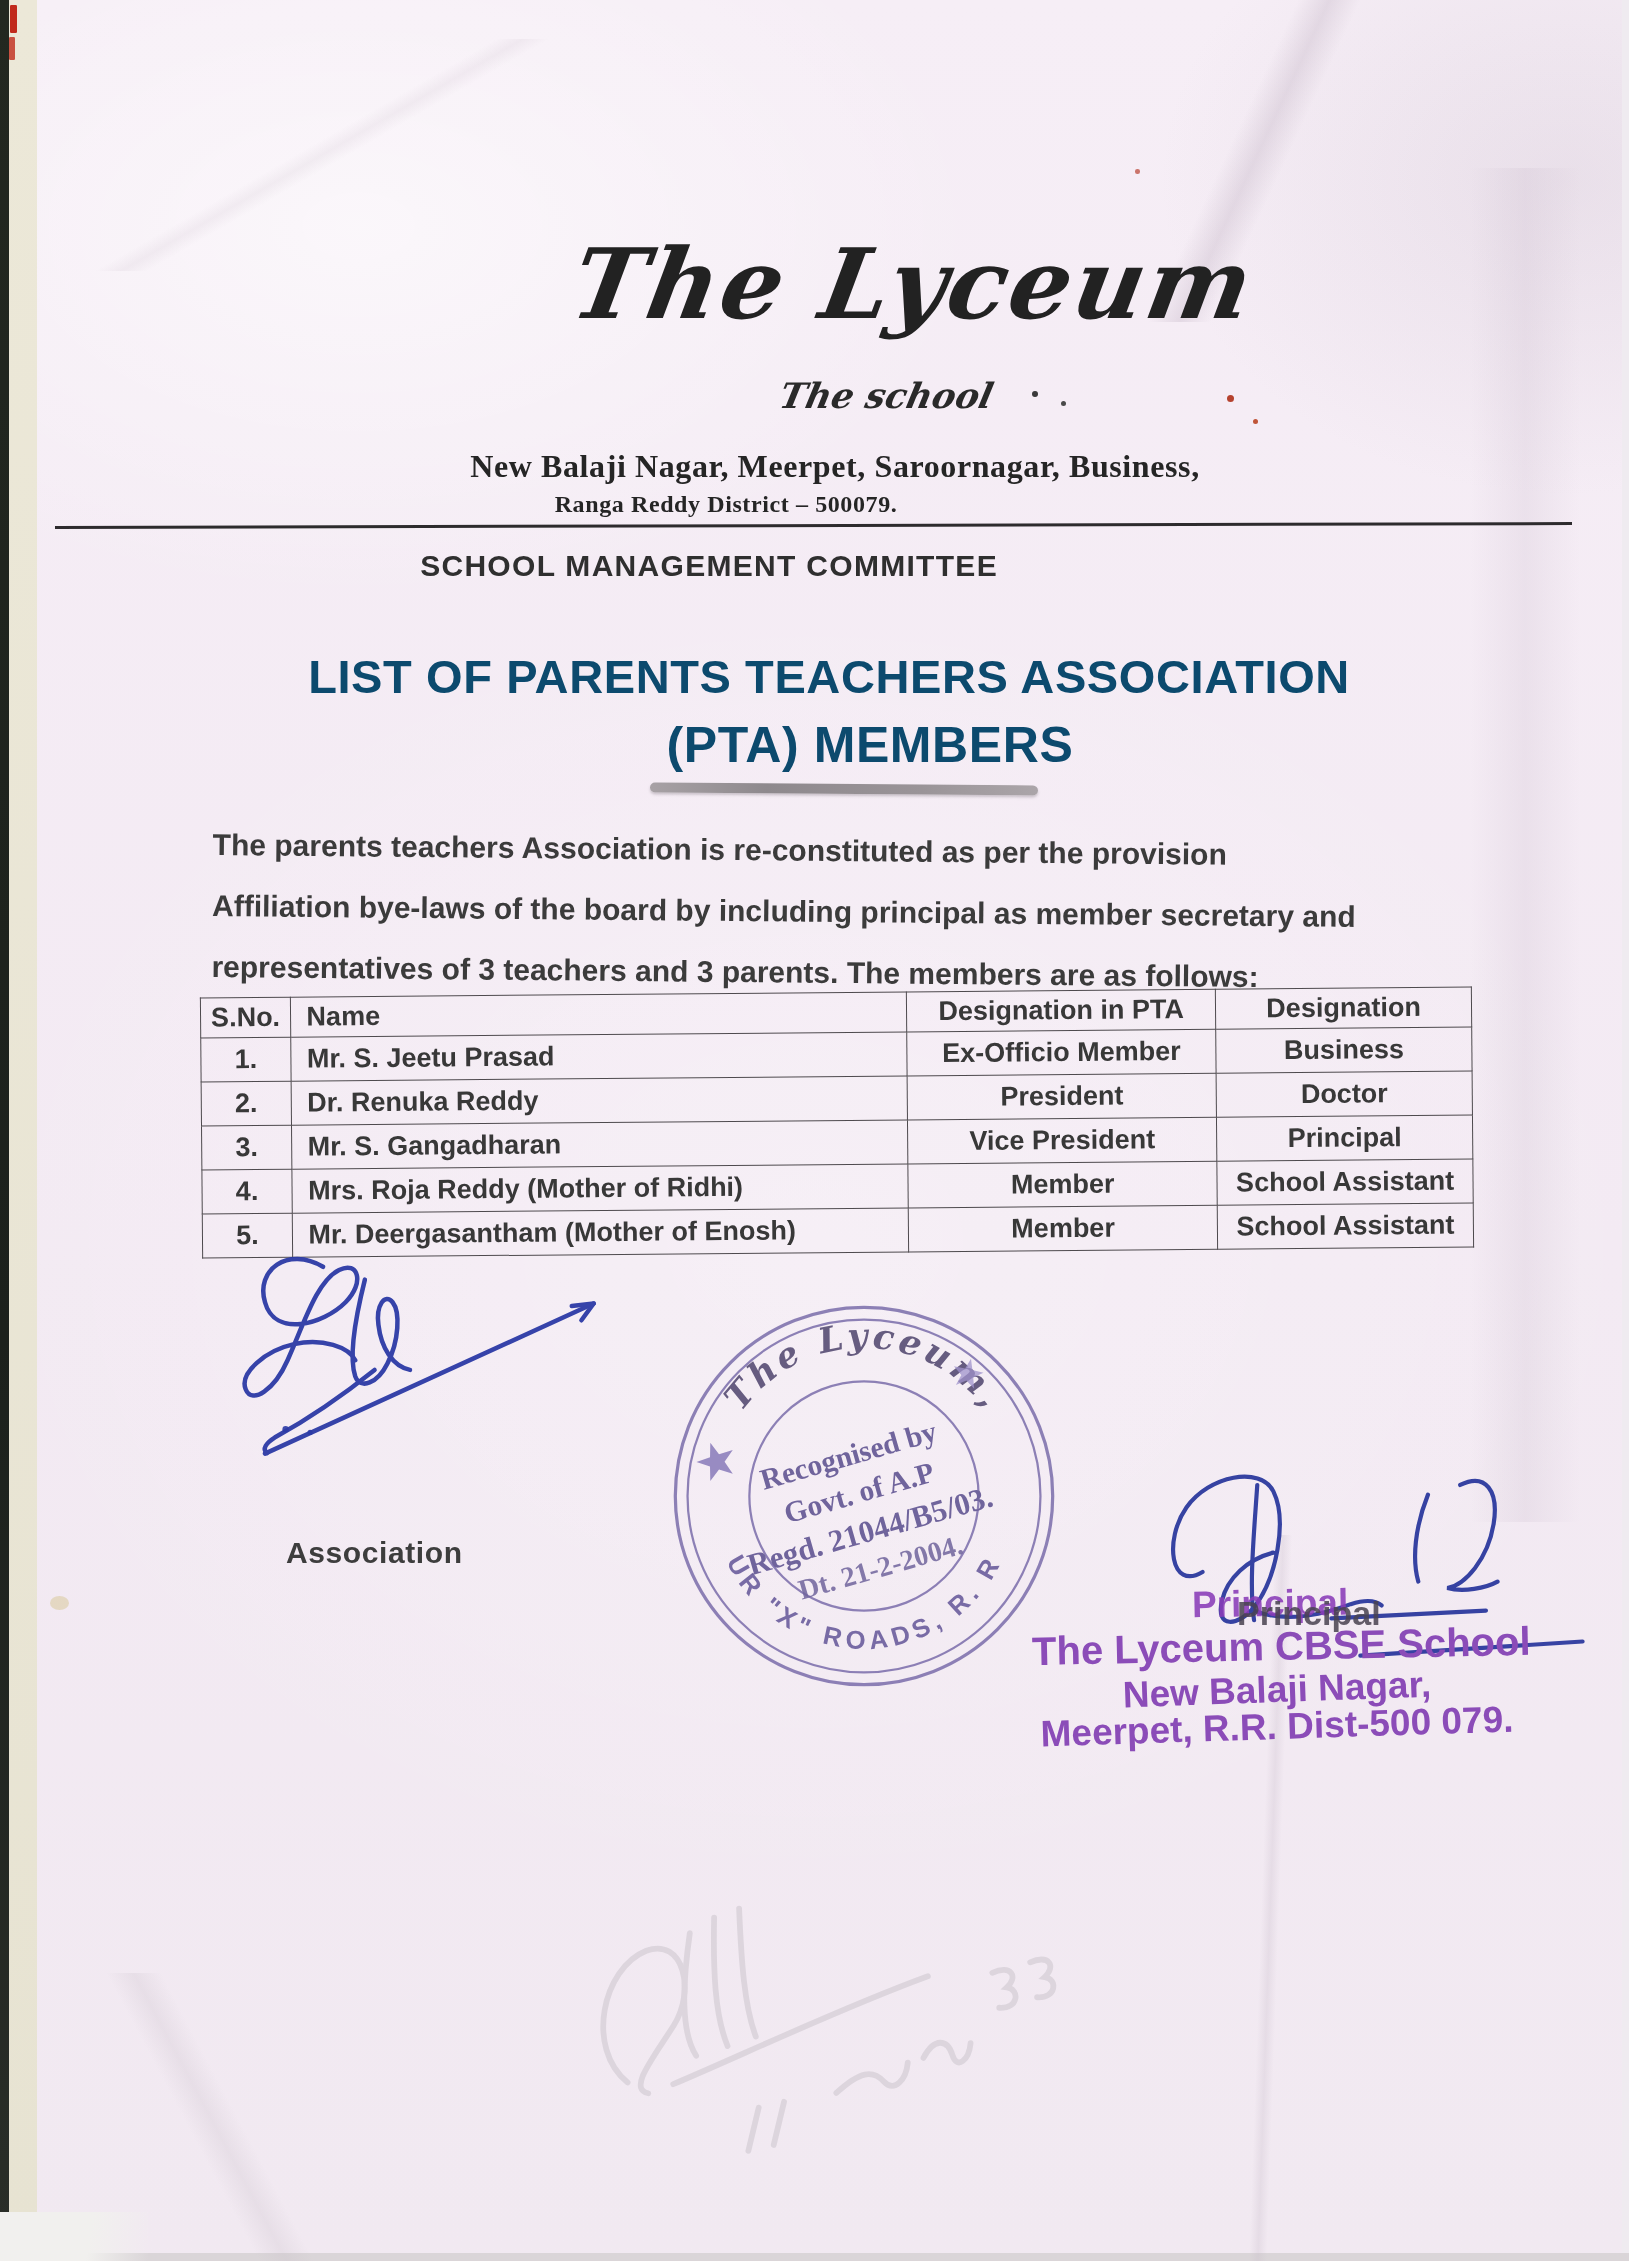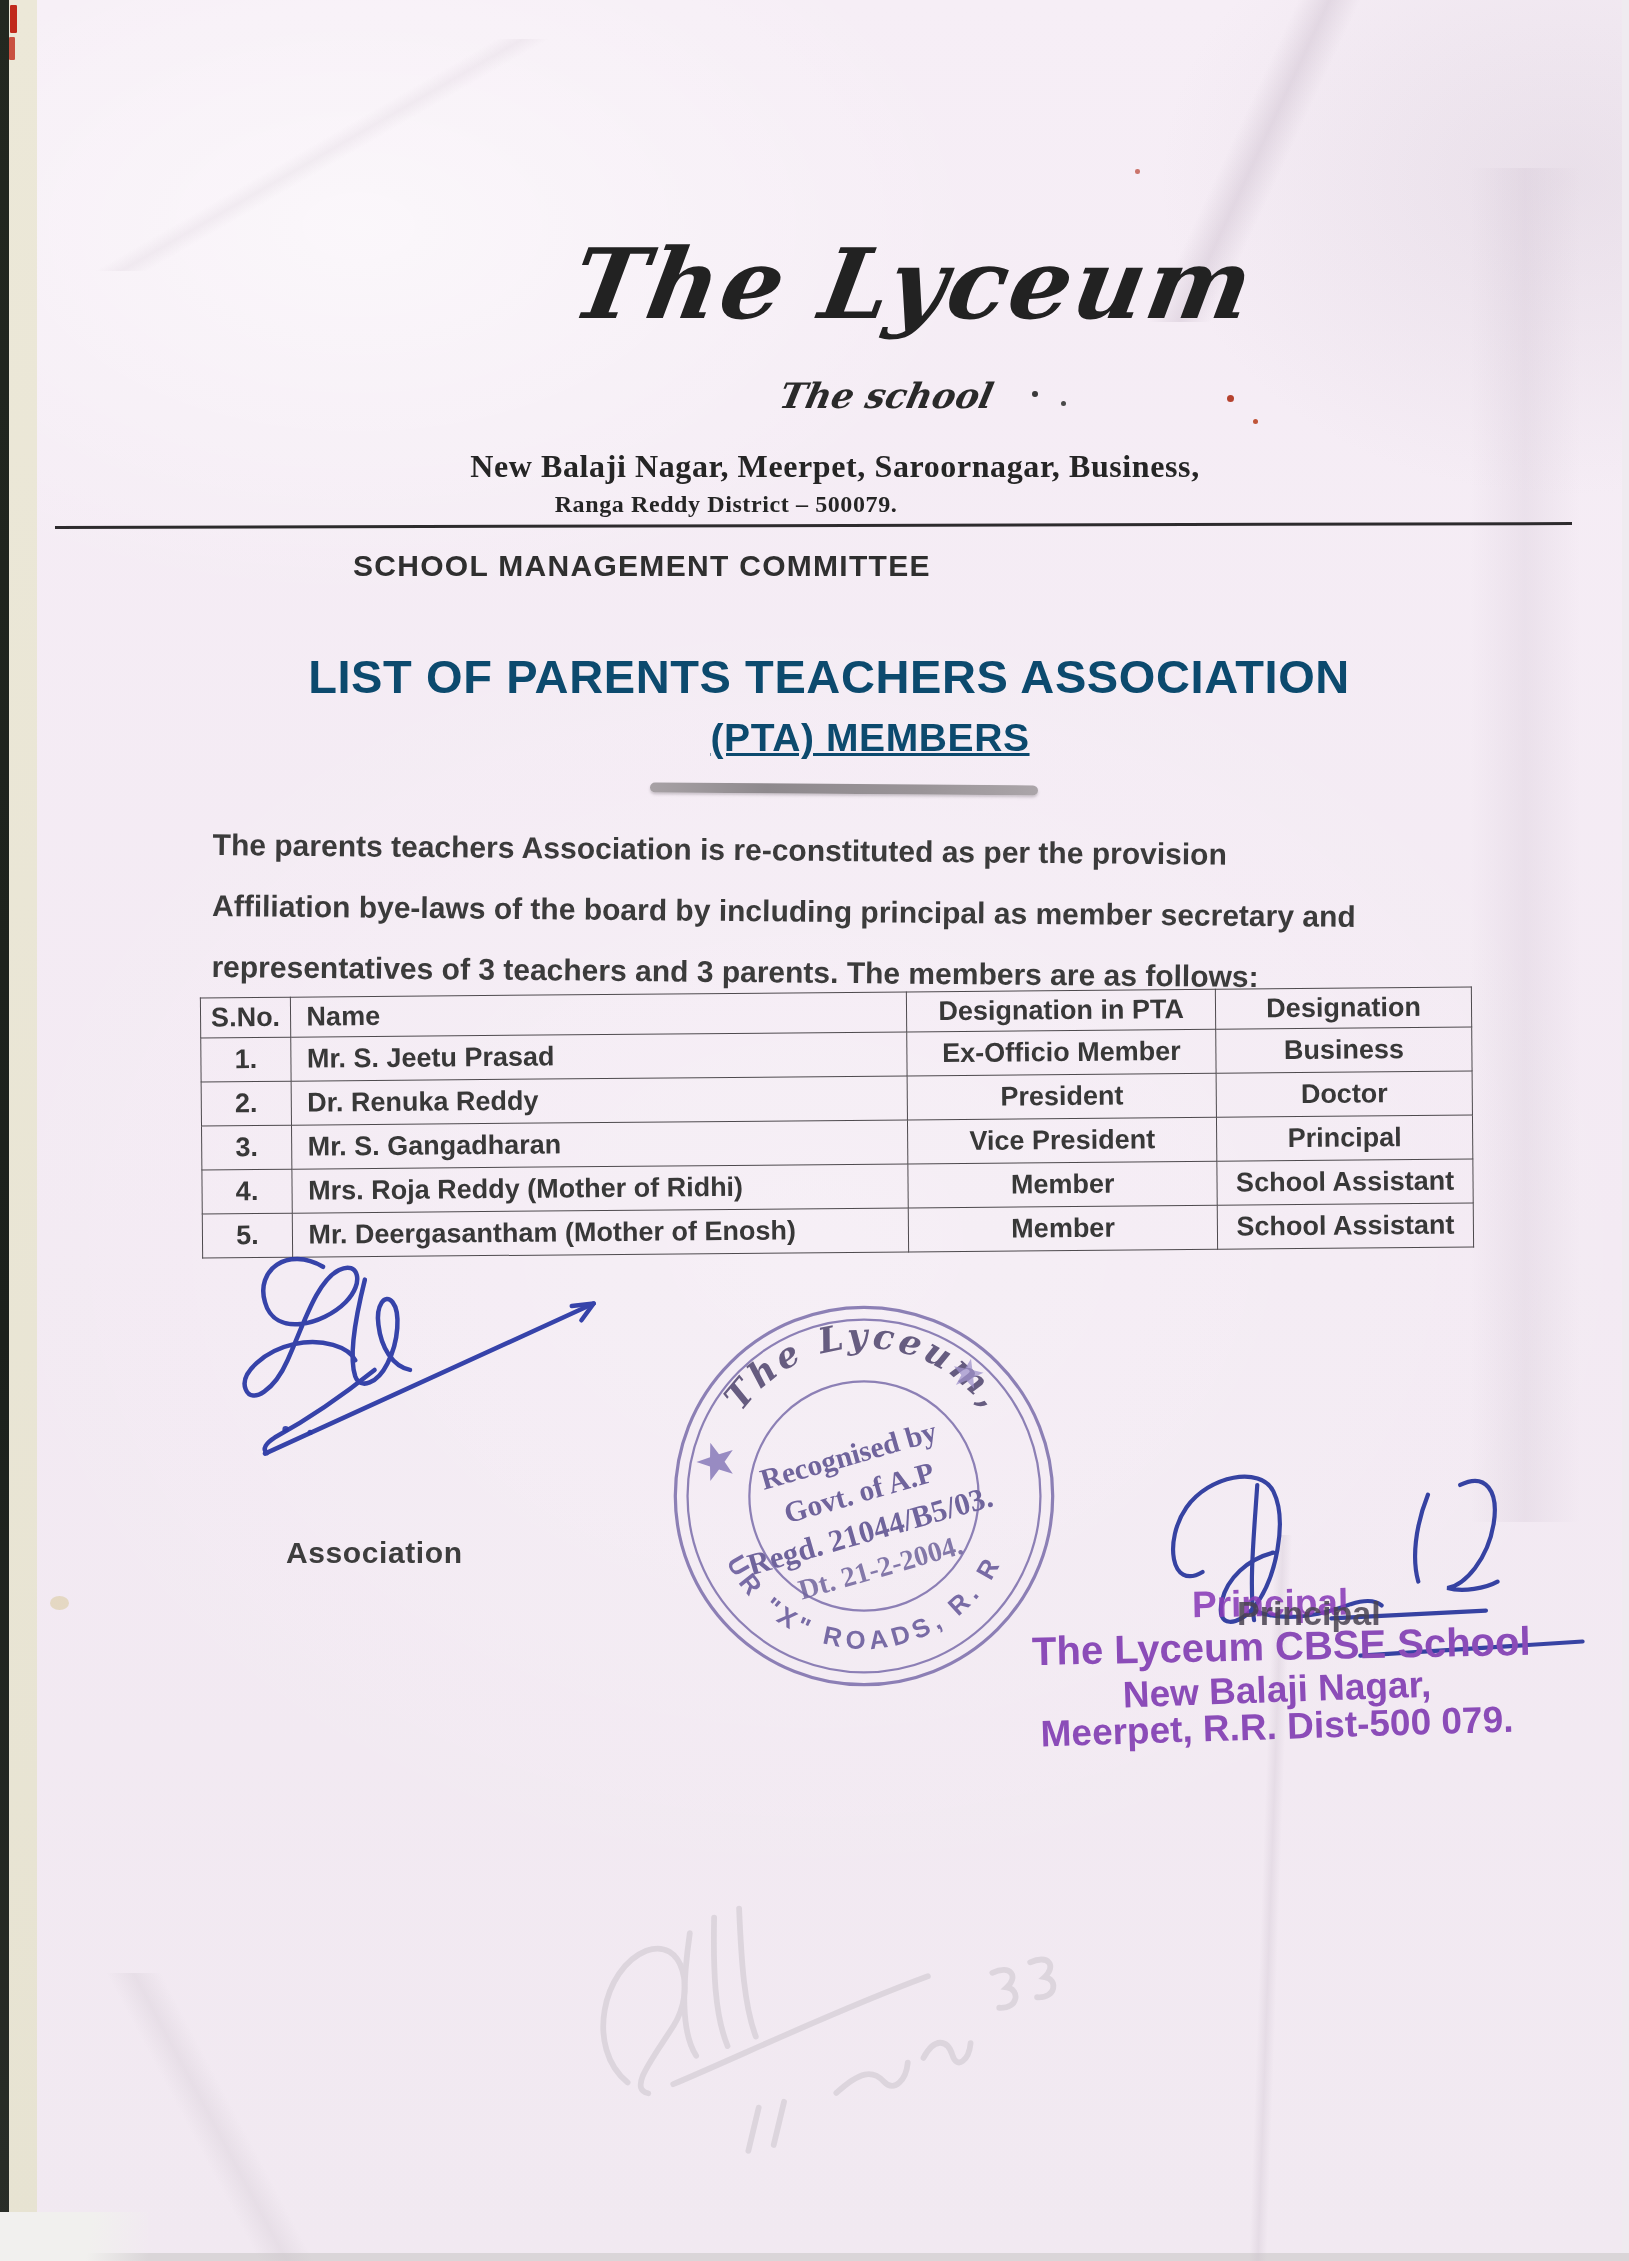--- a/index.html
+++ b/index.html
@@ -40,25 +40,25 @@
   }
   .tagline{
     left:767px;top:375px;width:239px;text-align:center;
     font-family:"DejaVu Serif",serif;font-style:italic;font-weight:bold;
     font-size:35px;color:#2a2a2a;transform:skewX(-12deg);white-space:nowrap;
   }
   .addr{font-family:"Liberation Serif",serif;font-weight:bold;color:#252525;text-align:center;letter-spacing:0.6px;white-space:nowrap;}
   .addr1{left:361px;top:448px;width:948px;font-size:32px;}
   .addr2{left:426px;top:491px;width:600px;font-size:24px;}
   .separator{left:55px;top:524px;width:1517px;height:3.2px;background:#2d2b2d;transform:rotate(-0.15deg);}
-  .committee{left:353px;top:549px;width:645px;text-align:left;font-size:30px;font-weight:bold;color:#2f2f2f;letter-spacing:1.3px;white-space:nowrap;}
+  .committee{left:353px;top:549px;width:645px;text-align:right;font-size:30px;font-weight:bold;color:#2f2f2f;letter-spacing:1.3px;white-space:nowrap;}
   
   .title{text-align:center;font-weight:bold;color:#0c4a6e;white-space:nowrap;}
   .title1{left:255px;top:649px;width:1148px;font-size:47px;letter-spacing:0.6px;}
-  .title2{left:335px;top:716px;width:1070px;font-size:39px;letter-spacing:0.6px;text-decoration:underline;}
+  .title2{left:335px;top:716px;width:1070px;font-size:50px;letter-spacing:0.6px;}
   .title-underline{
     left:650px;top:784px;width:388px;height:9.7px;border-radius:5.2px;
     background:linear-gradient(90deg,#a7a1a5,#8e898d 30%,#9a9498 70%,#aba5a9);
     box-shadow:0 1.9px 2.6px rgba(150,143,150,.45);
     transform:rotate(0.45deg);
   }
   
   .intro{left:213px;top:814px;width:1360px;font-size:30px;font-weight:bold;color:#3b3b3b;transform:rotate(0.55deg);transform-origin:0 0;}
   .intro div{line-height:61px;white-space:nowrap;}
   

